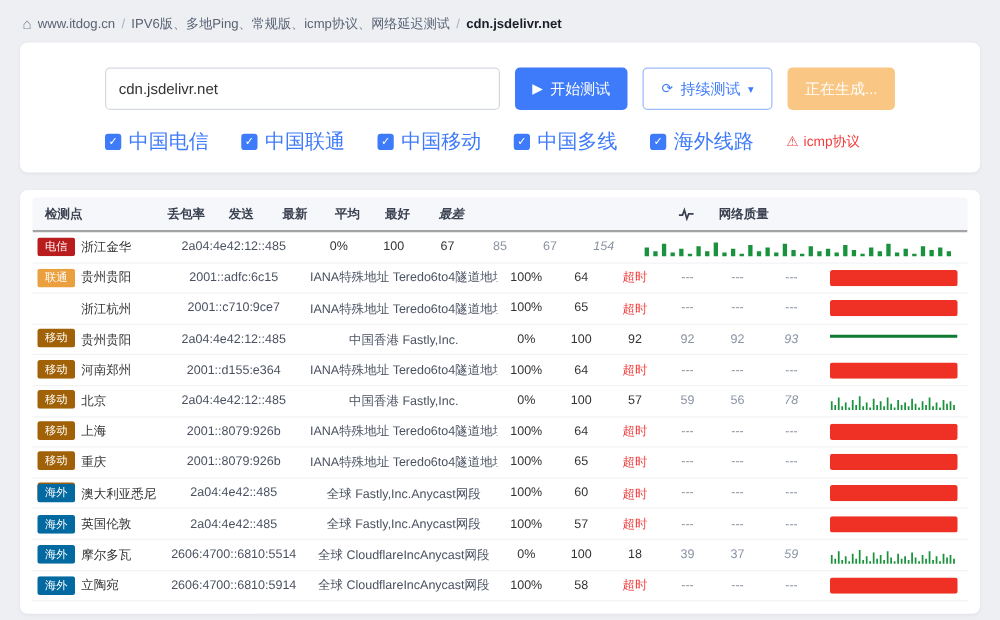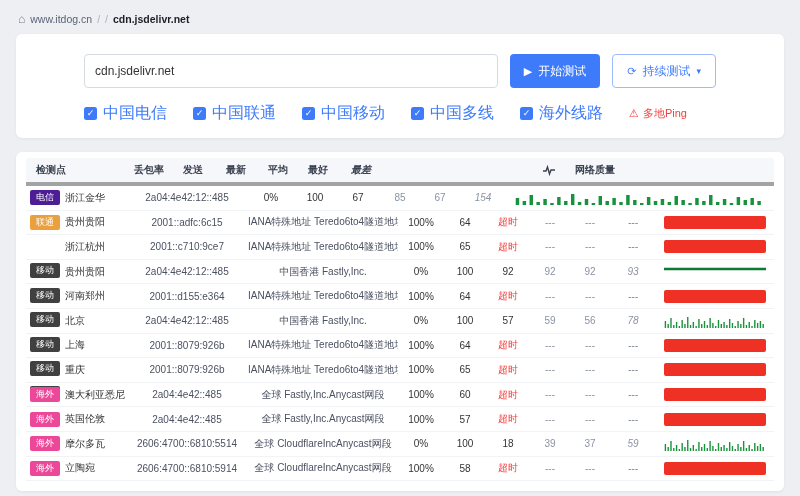--- a/index.html
+++ b/index.html
@@ -42,78 +42,82 @@
     font-size:9px; line-height:13px; text-align:center; display:inline-block;
   }
   .chk .lbl { color:#3e7bfa; font-size:16px; }
   .sponsor { color:#f23c3c; font-size:11px; display:inline-flex; align-items:center; gap:4px; cursor:pointer; }
 
   
   .results { padding:6px 10px 10px; }
   .tbl { width:100%; }
   .tr { display:flex; align-items:center; height:24.6px; border-bottom:1px solid #f1f3f6; }
   .tr:nth-child(even) .td { background:transparent; }
-  .thead { height:28px; background:#f5f7fa; border-bottom:4px solid #a3a3a3; border-radius:3px 3px 0 0; font-weight:bold; color:#3a4150;justify-content:space-between; }
+  .thead { height:28px; background:#f5f7fa; border-bottom:2px solid #a3a3a3; border-radius:3px 3px 0 0; font-weight:bold; color:#3a4150;justify-content:space-between; }
   .td { font-size:10px; text-align:center; overflow:hidden; white-space:nowrap; }
   .c-node   { width:100px; display:flex; align-items:center; gap:5px; text-align:left; padding-left:4px; }
   .c-ip     { width:122px; color:#4a5160; }
   .c-loc    { width:150px; color:#4a5160; }
   .c-loss   { width:46px; }
   .c-sent   { width:42px; }
   .c-latest { width:44px; }
   .c-avg    { width:40px; }
   .c-best   { width:40px; }
   .c-worst  { width:46px;font-style:italic; }
   .c-quality{ flex:1; padding:0 8px; display:flex; align-items:center; }
   .thead .td { color:#3a4150; font-size:10px; }
   .thead .c-node { padding-left:10px; }
   .thead .c-quality { justify-content:center; gap:20px; }
 
   .badge { min-width:30px; padding:0 4px; height:15px; line-height:15px; border-radius:2px;
            color:#fff; font-size:9px; text-align:center; display:inline-block; }
-  .badge[data-kind="dx"] { background:#4c1d95; }
+  .badge[data-kind="dx"] { background:#b91c1c; }
   .badge[data-kind="lt"] { background:#eba03f; }
-  .badge[data-kind="yd"] { background:#404040;margin-top:47px; }
-  .badge[data-kind="hw"] { background:#ec4899; }
+  .badge[data-kind="yd"] { background:#a16207;margin-top:47px; }
+  .badge[data-kind="hw"] { background:#0369a1; }
   .node-name { color:#333; font-size:10px; }
 
   .c-latest[data-timeout="true"] { color:#f23c3c;text-align:center; }
   .dash { color:#8a93a3; }
 
   .c-quality .spark, .c-quality .flat, .c-quality .redbar { display:none; width:100%; }
   .c-quality[data-q="spark"] .spark { display:block; }
   .c-quality[data-q="line"]  .flat  { display:block; }
   .c-quality[data-q="red"]   .redbar{ display:block; }
   .redbar { height:13px; background:#ee3124; border-radius:2px; }
   svg.qsvg { height:16px; }
 </style>
 </head>
 <body>
 <div class="page">
 
   <div class="breadcrumb">
     <span class="home">⌂</span>
     <span>www.itdog.cn</span>
     <span class="sep">/</span>
+    <span>IPV6版、多地Ping、常规版、icmp协议、网络延迟测试</span>
     <span class="sep">/</span>
     <span class="target">cdn.jsdelivr.net</span>
   </div>
 
   <div class="card panel">
     <div class="row1">
       <input class="host-input" type="text" value="cdn.jsdelivr.net" style="">
       <button class="btn btn-start">
         <span class="ic">▶</span>
         <span>开始测试</span>
       </button>
       <button class="btn btn-cont">
         <span class="ic">⟳</span>
         <span>持续测试</span>
         <span class="caret">▾</span>
       </button>
+      <button class="btn btn-gen">
+        <span>正在生成...</span>
+      </button>
     </div>
     <div class="row2">
       <span class="chk">
         <span class="box">✓</span>
         <span class="lbl">中国电信</span>
       </span>
       <span class="chk">
         <span class="box">✓</span>
         <span class="lbl">中国联通</span>
       </span>
@@ -124,21 +128,21 @@
       <span class="chk">
         <span class="box">✓</span>
         <span class="lbl">中国多线</span>
       </span>
       <span class="chk">
         <span class="box">✓</span>
         <span class="lbl">海外线路</span>
       </span>
       <span class="sponsor">
         <span>⚠</span>
-        <span>多地Ping</span>
+        <span>icmp协议</span>
       </span>
     </div>
   </div>
 
   <div class="card results">
     <div class="tbl">
 
       <div class="tr thead">
         <div class="td c-node">检测点</div>
         <div class="td c-loss">丢包率</div>

